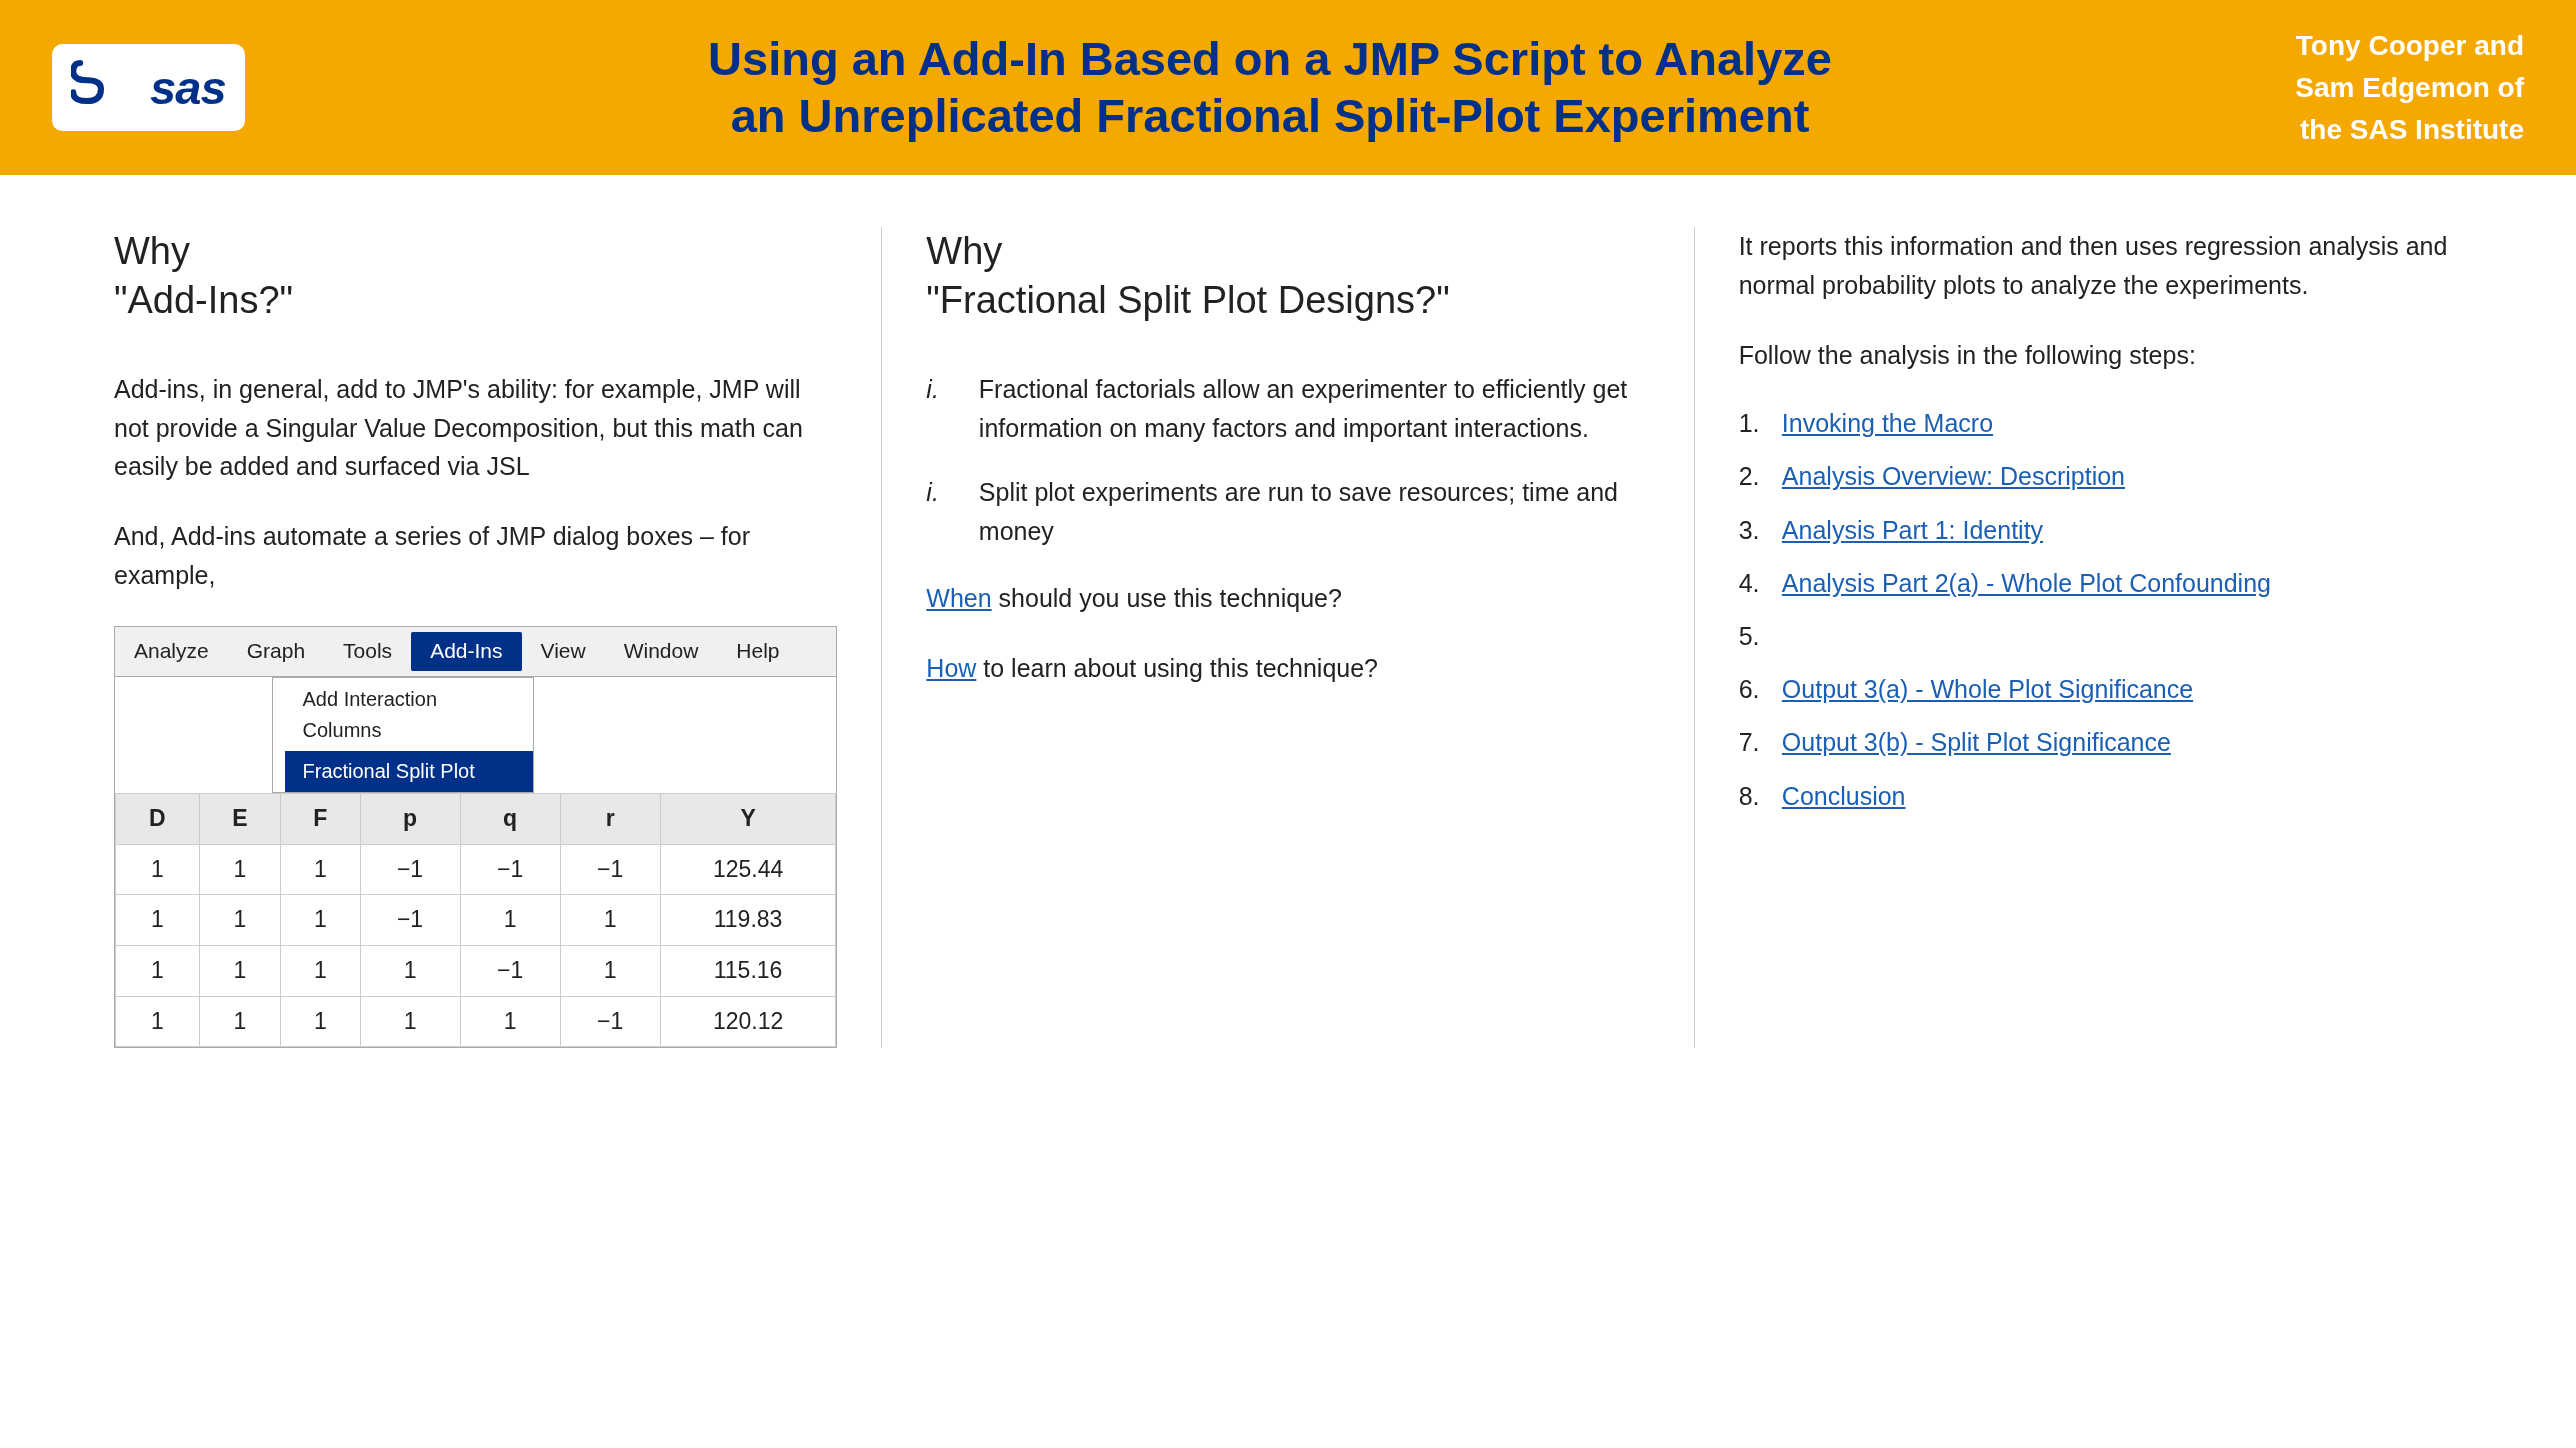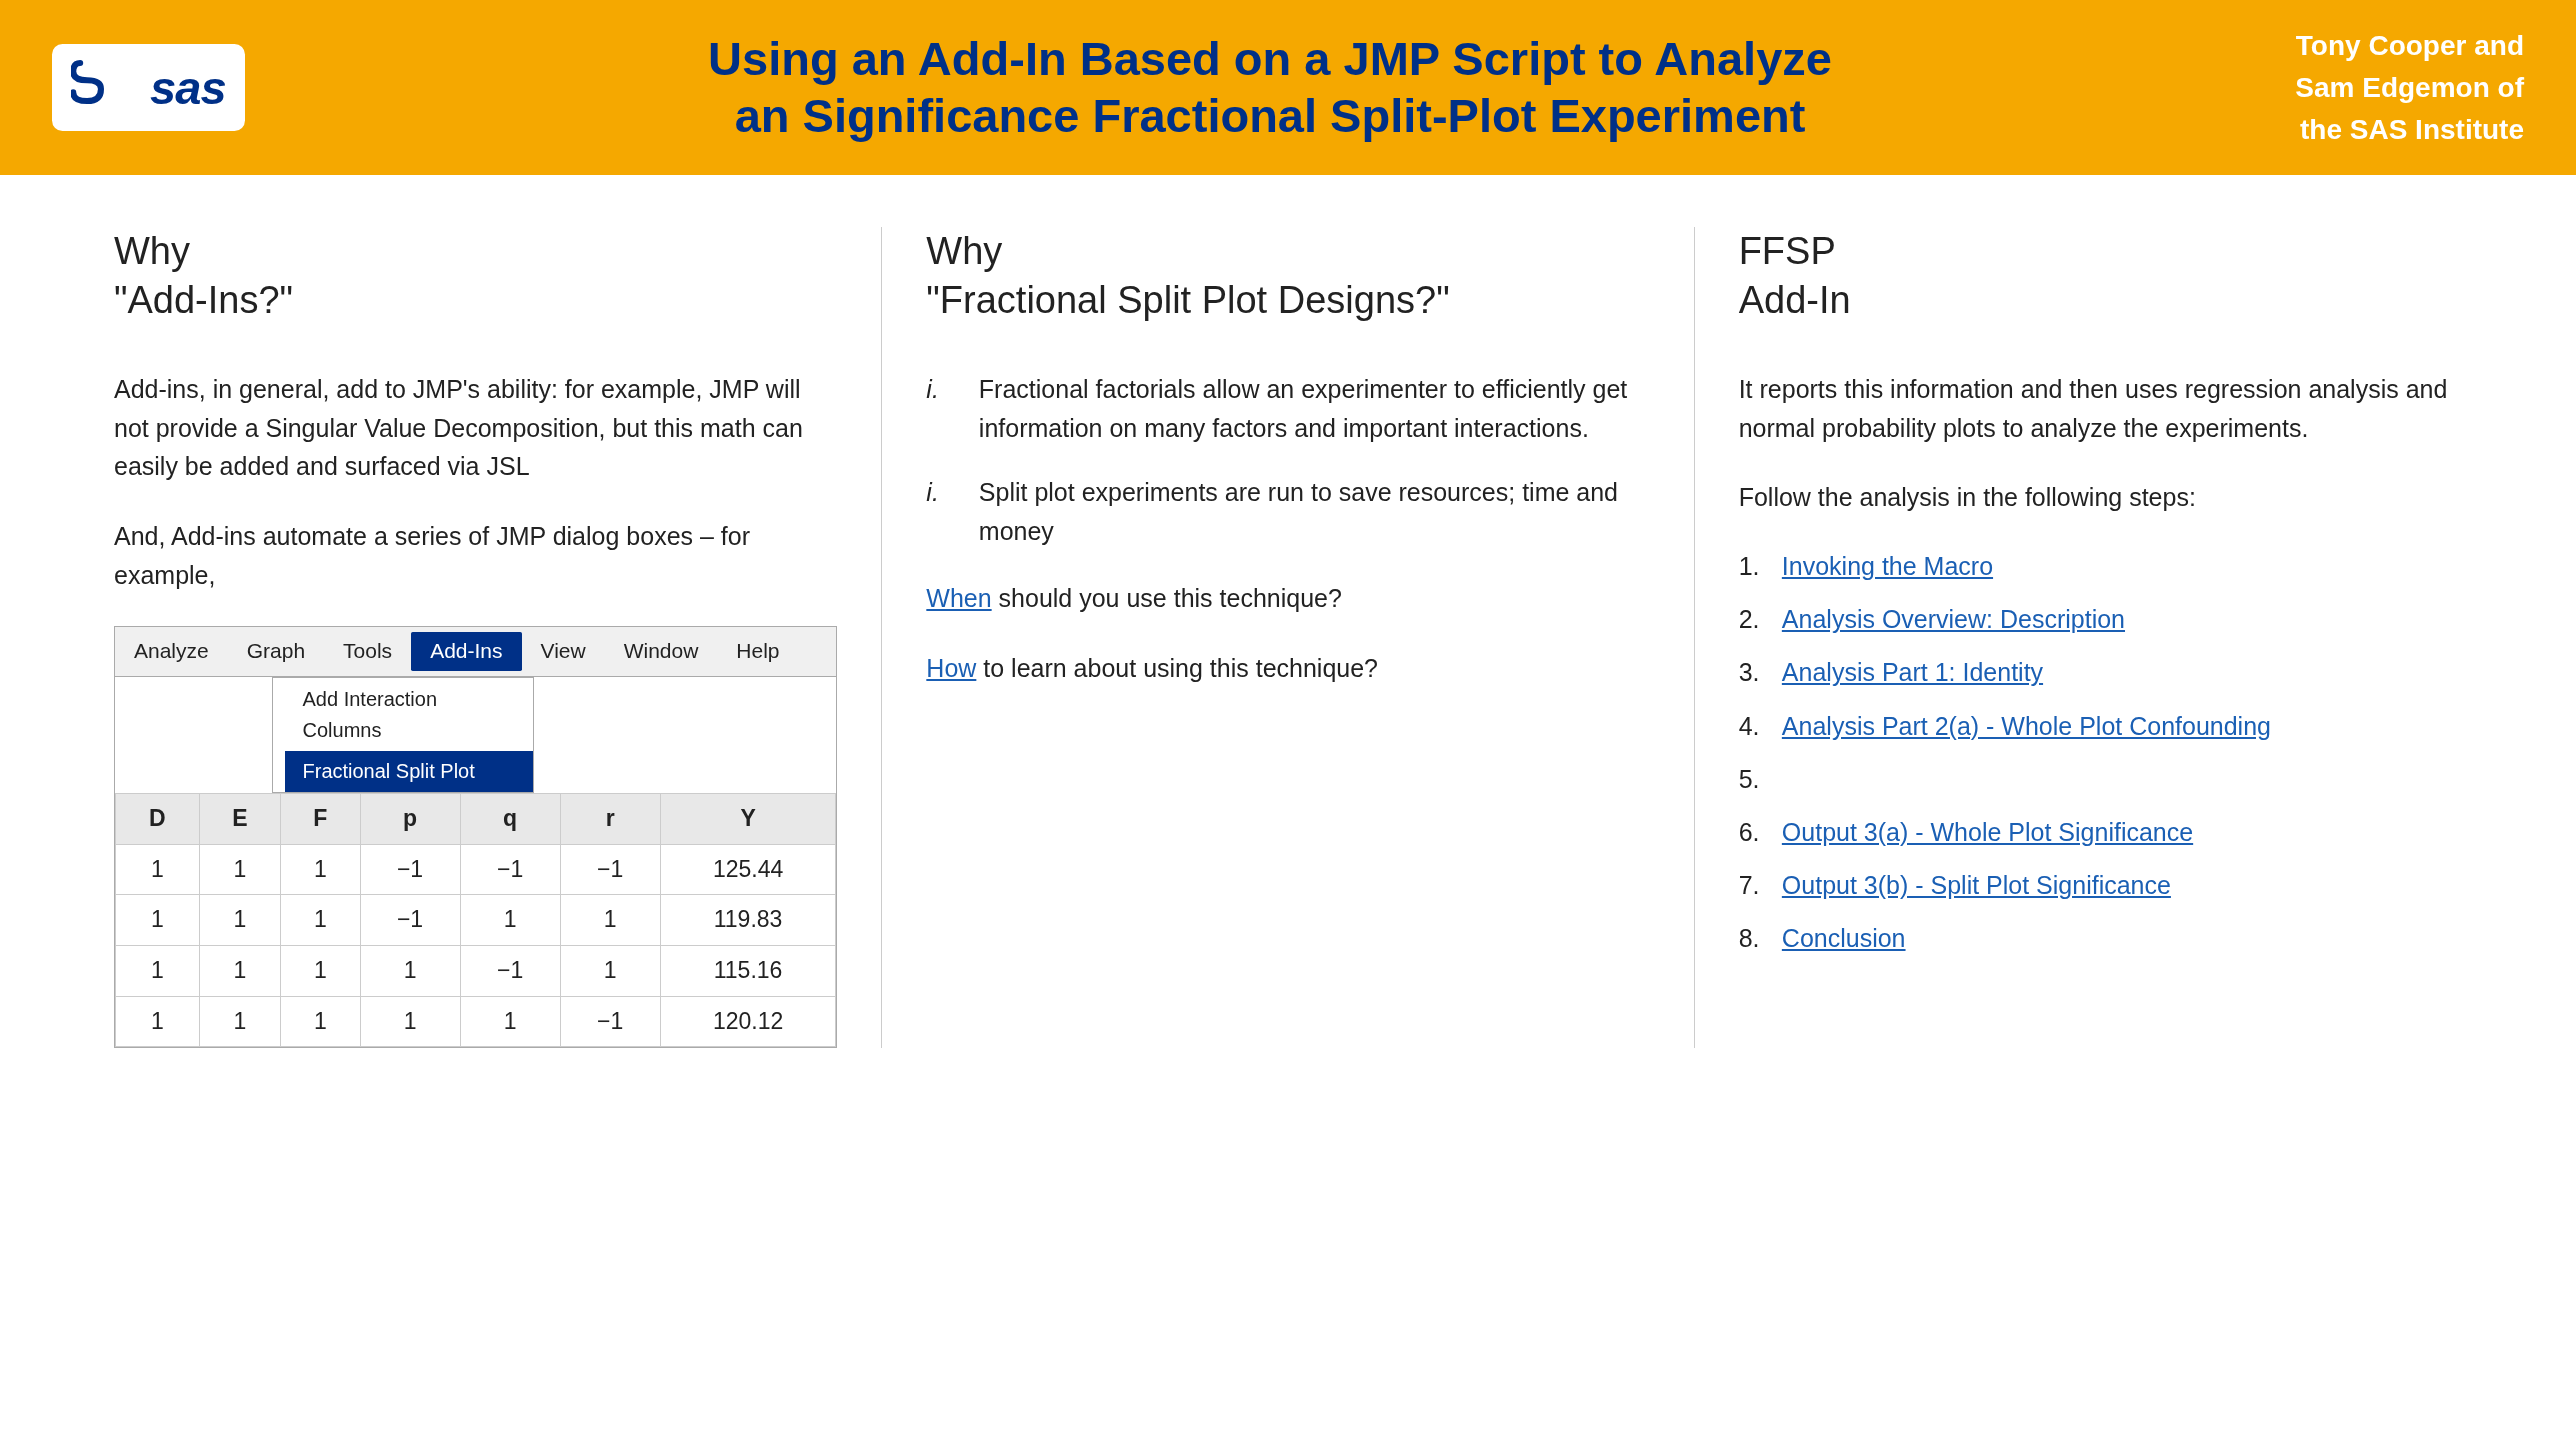--- a/index.html
+++ b/index.html
@@ -192,21 +192,21 @@
       <svg width="79" height="52" viewBox="0 0 90 60">
 
         <path d="M10 8 Q2 8 2 18 Q2 28 18 28 Q34 28 34 38 Q34 52 18 52 Q2 52 2 42" stroke="#003087" stroke-width="7" fill="none" stroke-linecap="round"></path>
       </svg>
     </span>
     <span style="font-size:47px;font-weight:900;color:#003087;font-style:italic;letter-spacing:-0.9px;">sas</span>
   </div>
   <div class="header-title-block">
     <div class="header-title">
       <div>Using an Add-In Based on a JMP Script  to Analyze</div>
-      <div>an Significance Fractional Split-Plot Experiment</div>
+      <div>an Unreplicated Fractional Split-Plot Experiment</div>
     </div>
   </div>
   <div class="header-author">
     <div>Tony Cooper and</div>
     <div>Sam Edgemon of</div>
     <div>the SAS Institute</div>
   </div>
 </header>
 
 <div class="main-content">
@@ -307,24 +307,20 @@
       <p style="margin-top:28px;">
         <span class="link-blue">When</span><span> should you use this technique?</span>
       </p>
       <p style="margin-top:26px;">
         <span class="link-blue">How</span><span> to learn about using this technique?</span>
       </p>
     </div>
   </div>
 
   <div class="column">
-    <div class="column-title">
-      <div>FFSP</div>
-      <div>Add-In</div>
-    </div>
     <div class="column-body">
       <p>It reports this information and then uses regression analysis and normal probability plots to analyze the experiments.</p>
       <p>Follow the analysis in the following steps:</p>
       <ul class="numbered-list" id="steps-list" style="margin-top:17.5px;">
       <li>
             <span class="num">1.</span>
             <span class="link-blue">Invoking the Macro</span>
           </li>
           <li>
             <span class="num">2.</span>

